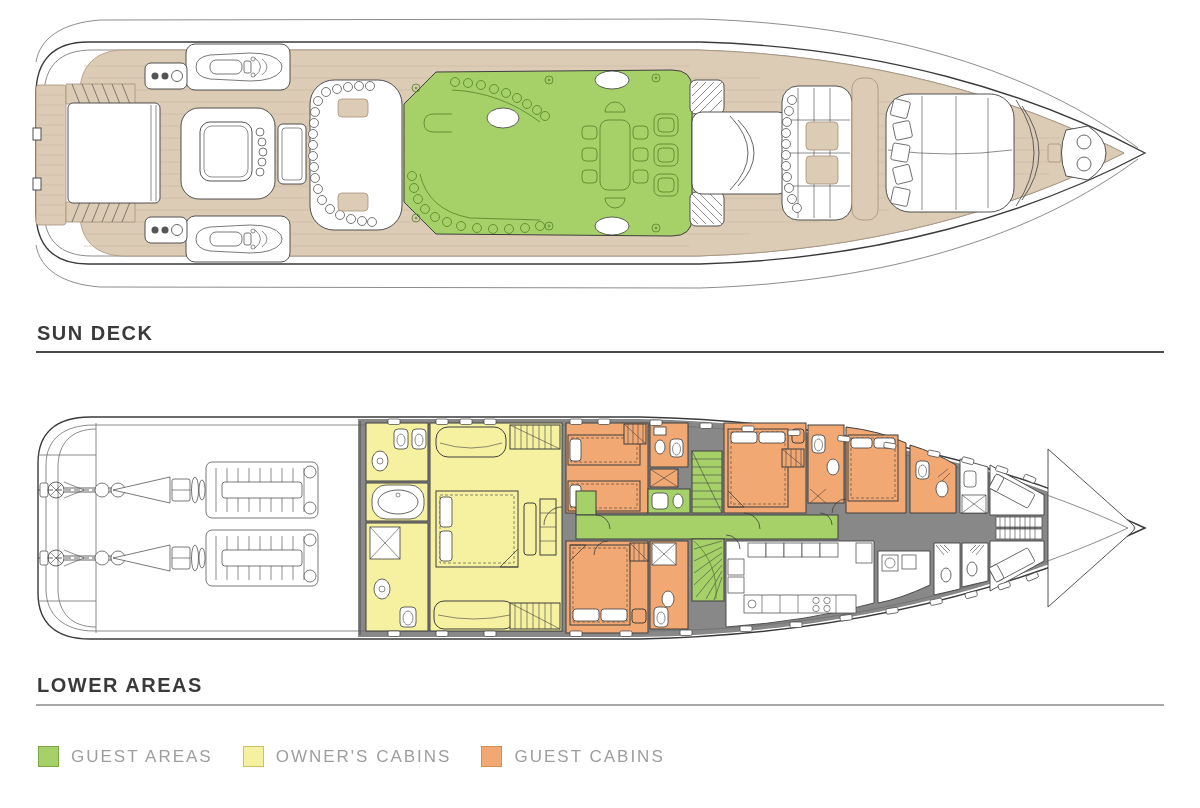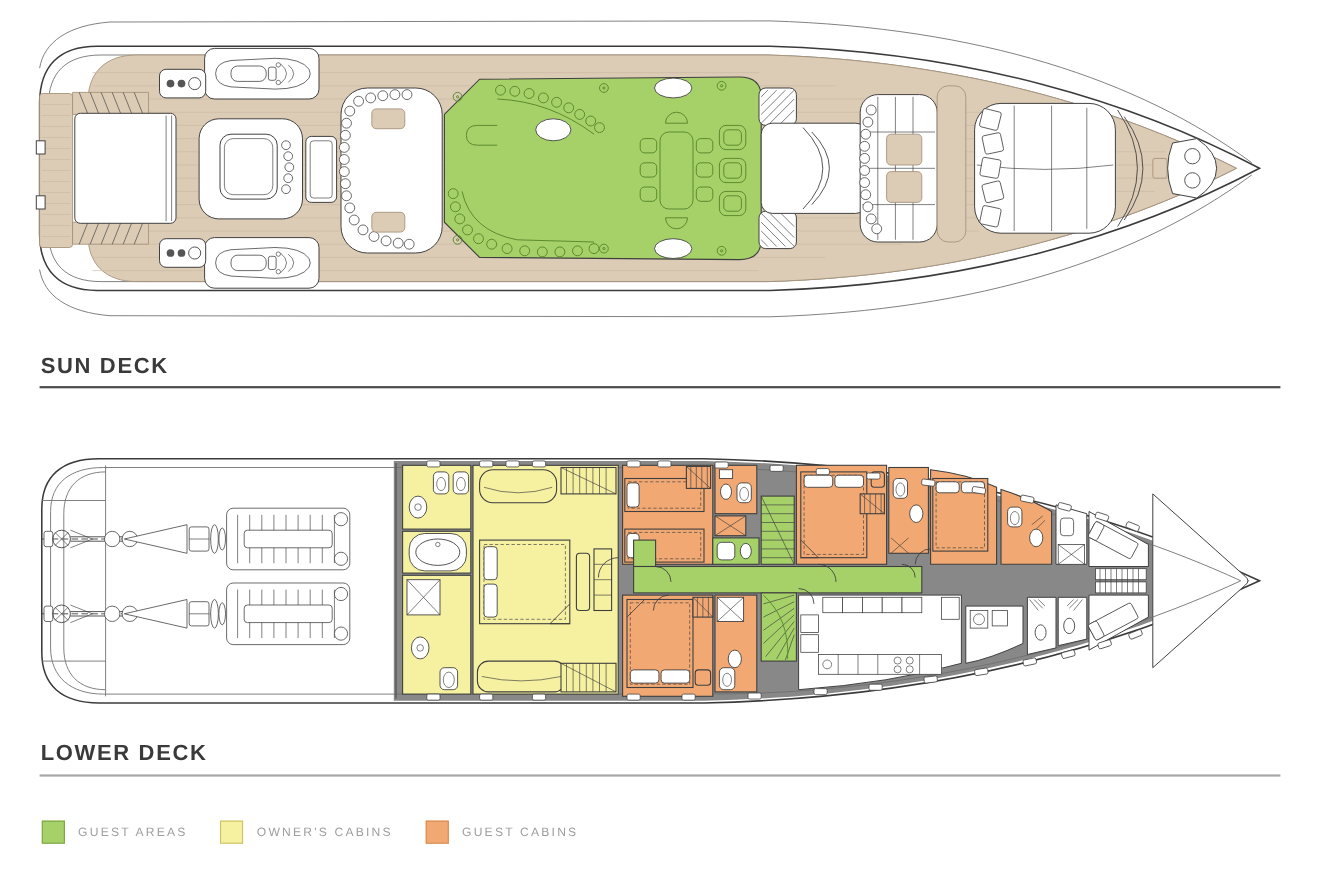--- a/index.html
+++ b/index.html
@@ -22,21 +22,21 @@
   .deck-label{position:absolute;left:37px;font-size:20px;font-weight:bold;
               letter-spacing:1.5px;color:var(--heading);}
   #sun-label{top:322px;text-align:right;}
   #lower-label{top:674px;}
   .rule{position:absolute;left:36px;width:1128px;height:0;border-top:2px solid var(--rule1);}
   #sun-rule{top:351px;}
   #lower-rule{top:704px;border-top-color:var(--rule2);}
   .legend{position:absolute;left:38px;top:746px;display:flex;align-items:center;gap:30px;}
   .legend-item{display:flex;align-items:center;gap:12px;}
   .swatch{width:21px;height:21px;border:1px solid #999;}
-  .legend-text{font-size:11px;letter-spacing:2px;color:var(--legendtext);}
+  .legend-text{font-size:17px;letter-spacing:2px;color:var(--legendtext);}
   svg .hullstroke{fill:#ffffff;stroke:var(--hull);stroke-width:1.4;}
   svg .thin{fill:none;stroke:var(--innerline);stroke-width:0.8;}
   svg .teak{fill:var(--teak);stroke:var(--teak-line);stroke-width:0.8;}
   svg .wht{fill:#ffffff;stroke:var(--line);stroke-width:0.9;}
   svg .whtthin{fill:#ffffff;stroke:var(--line);stroke-width:0.7;}
   svg .grn{fill:var(--guest);stroke:var(--line);stroke-width:1;}
   svg .grnf{fill:var(--guest);stroke:var(--guest-line);stroke-width:0.9;}
   svg .gline{fill:none;stroke:var(--guest-line);stroke-width:0.9;}
   svg .yel{fill:var(--owner);stroke:var(--line);stroke-width:1;}
   svg .org{fill:var(--cabin);stroke:var(--line);stroke-width:1;}
@@ -752,21 +752,21 @@
         <use href="#hatch" x="840" y="212" transform="rotate(-7 846 214)"></use>
         <use href="#hatch" x="886" y="205" transform="rotate(-9 892 207)"></use>
         <use href="#hatch" x="930" y="196" transform="rotate(-12 936 198)"></use>
         <use href="#hatch" x="965" y="189" transform="rotate(-15 971 191)"></use>
         <use href="#hatch" x="998" y="180" transform="rotate(-18 1004 182)"></use>
         <use href="#hatch" x="1026" y="171" transform="rotate(-22 1032 173)"></use>
       </g>
     </svg>
   </div>
 
-  <h2 class="deck-label" id="lower-label">LOWER DECK</h2>
+  <h2 class="deck-label" id="lower-label">LOWER AREAS</h2>
   <div class="rule" id="lower-rule"></div>
 
   <div class="legend">
     <div class="legend-item">
       <span class="swatch" style="background: rgb(166, 209, 105); border-color: rgb(126, 165, 68);"></span>
       <span class="legend-text">GUEST AREAS</span>
     </div>
     <div class="legend-item">
       <span class="swatch" style="background: rgb(246, 241, 161); border-color: rgb(207, 193, 99);"></span>
       <span class="legend-text">OWNER'S CABINS</span>

